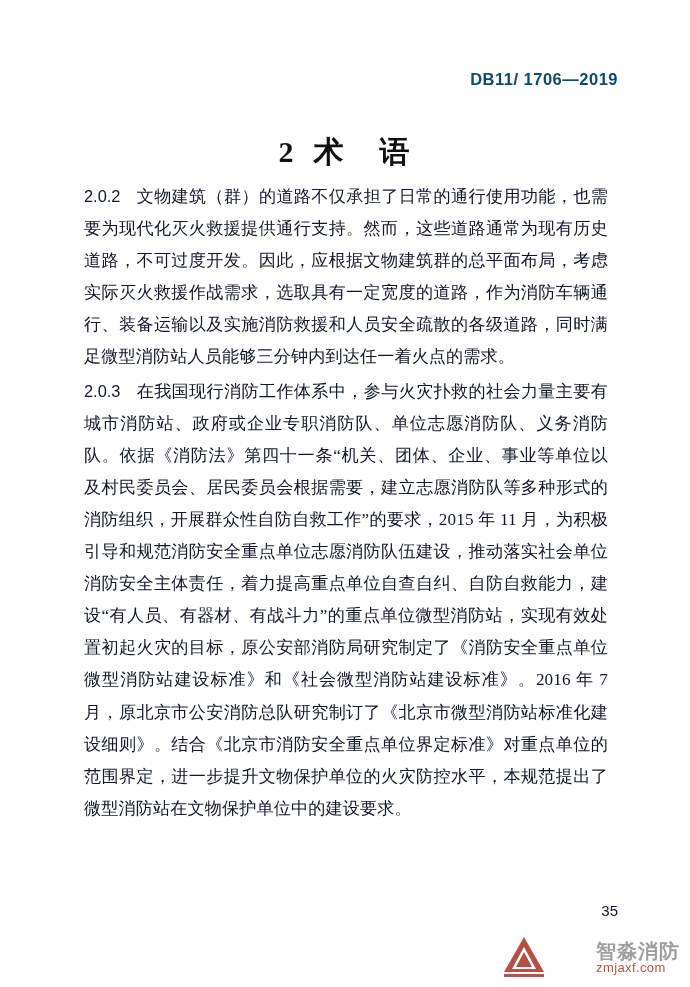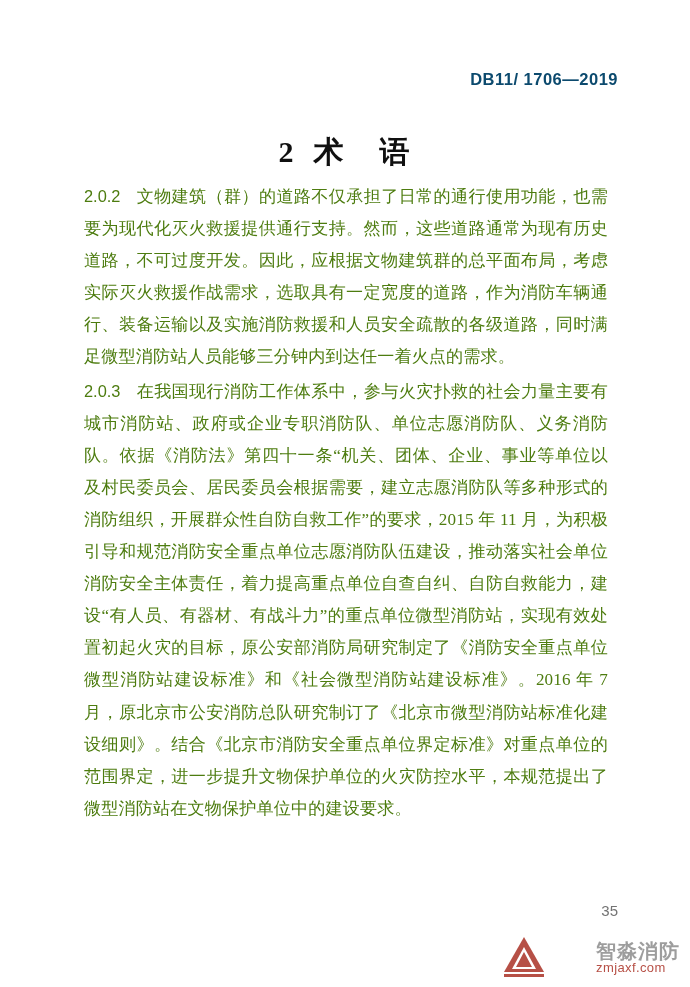--- a/index.html
+++ b/index.html
@@ -53,39 +53,39 @@
     top: 180px;
     left: 84px;
     width: 524px;
   }
   p.para {
     margin: 0 0 1px 0;
     font-size: 17.1px;
     line-height: 32.1px;
     text-align: justify;
     text-justify: inter-ideograph;
-    color: #4d7c0f;
+    color: #0f172a;
     letter-spacing: 0.15px;
   }
   p.para .lead {
     font-family: "Liberation Sans", "DejaVu Sans", sans-serif;
     font-size: 16.4px;
     letter-spacing: 0;
   }
   p.para .gap {
     display: inline-block;
     width: 16px;
   }
   .page-number {
     position: absolute;
     bottom: 68px;
     right: 72px;
     font-family: "Liberation Sans", "DejaVu Sans", sans-serif;
     font-size: 15px;
-    color: #737373;
+    color: #0f172a;
   }
   .watermark {
     position: absolute;
     right: 10px;
     bottom: 8px;
     display: flex;
     align-items: center;
     opacity: 0.96;
     gap: 45px;
   }

